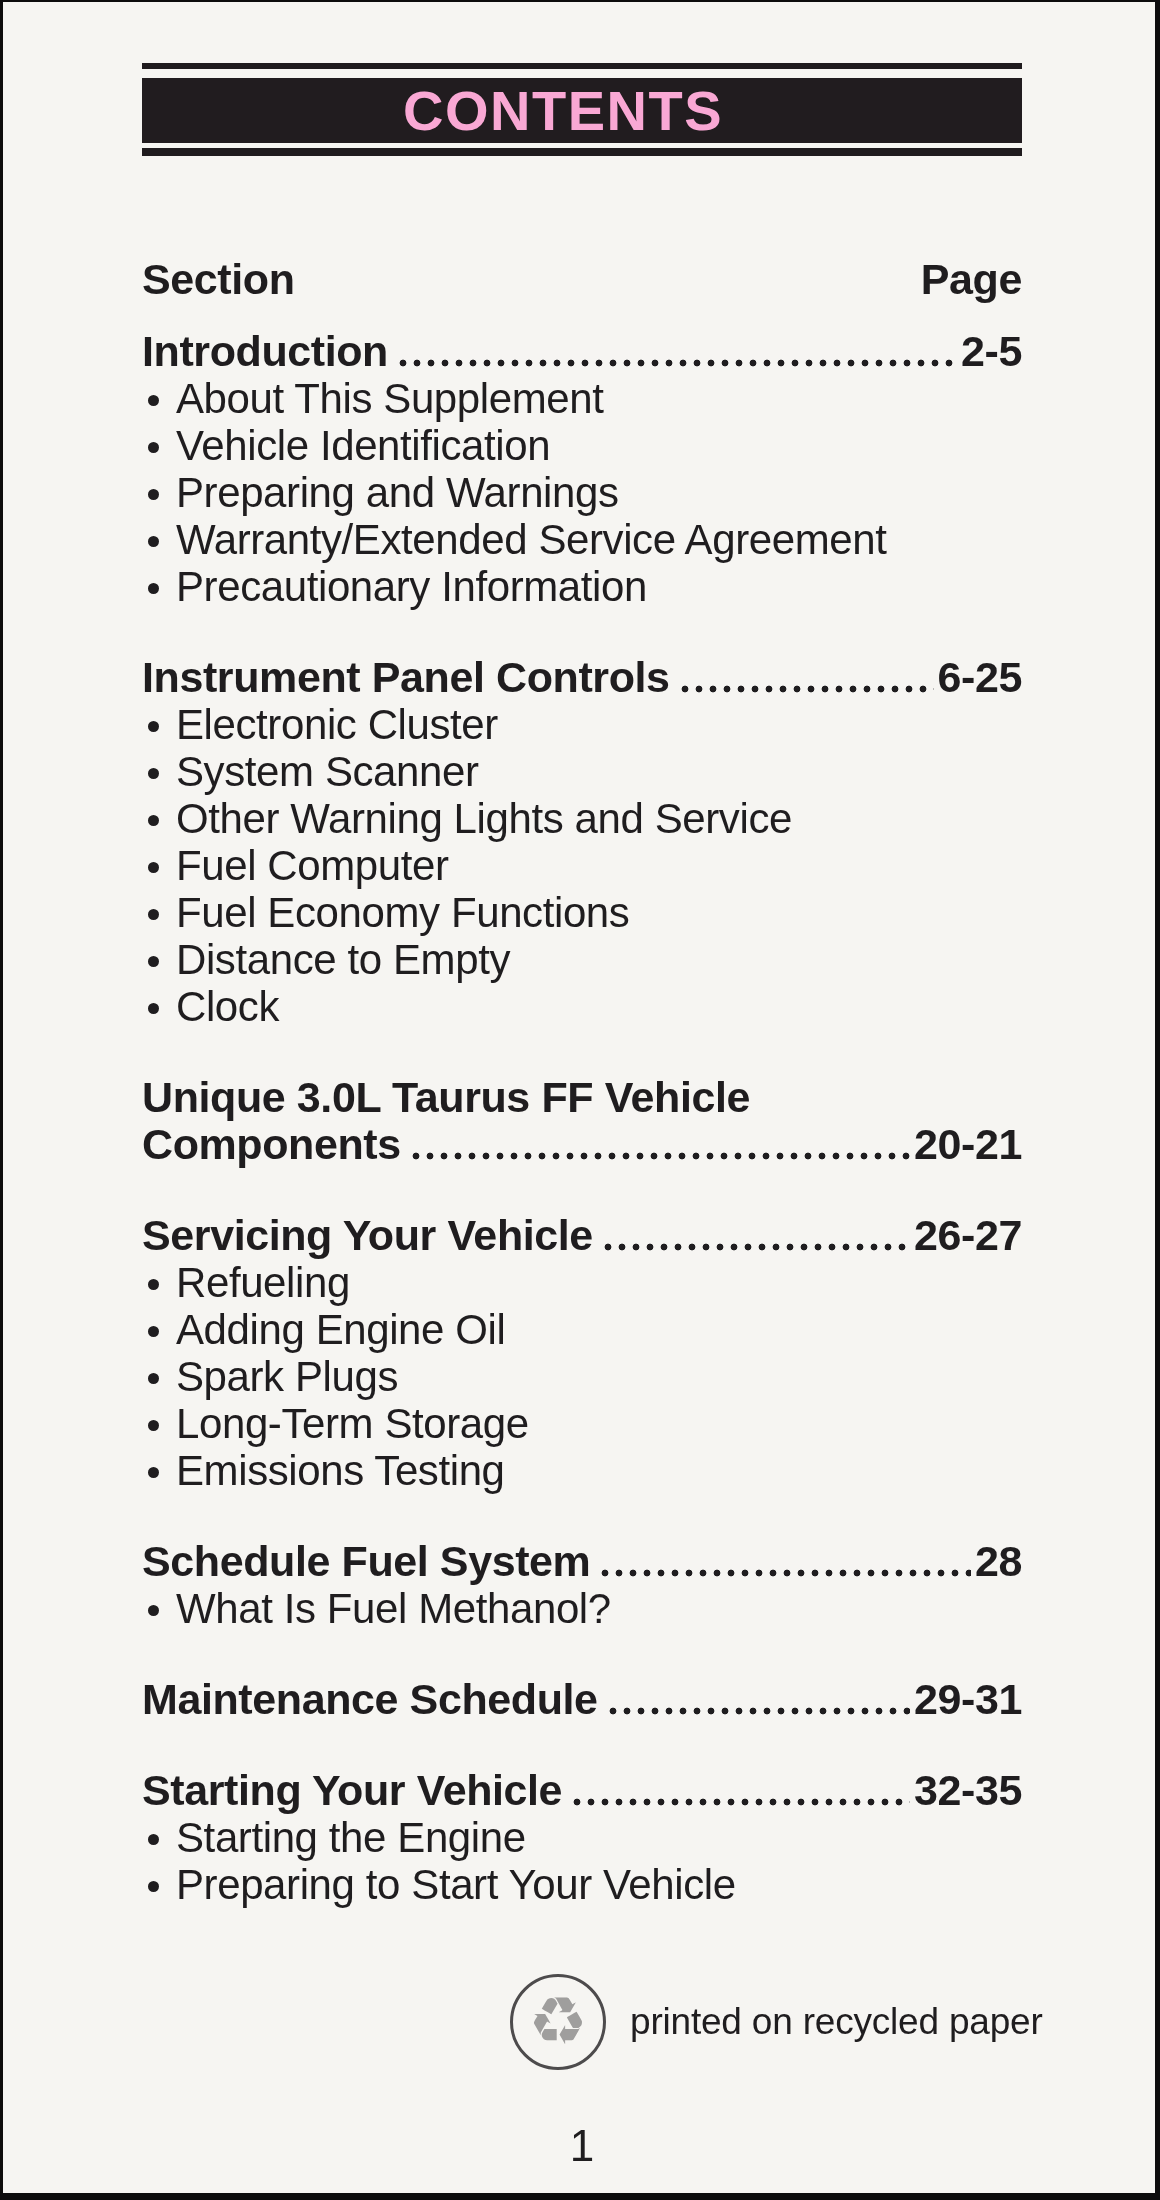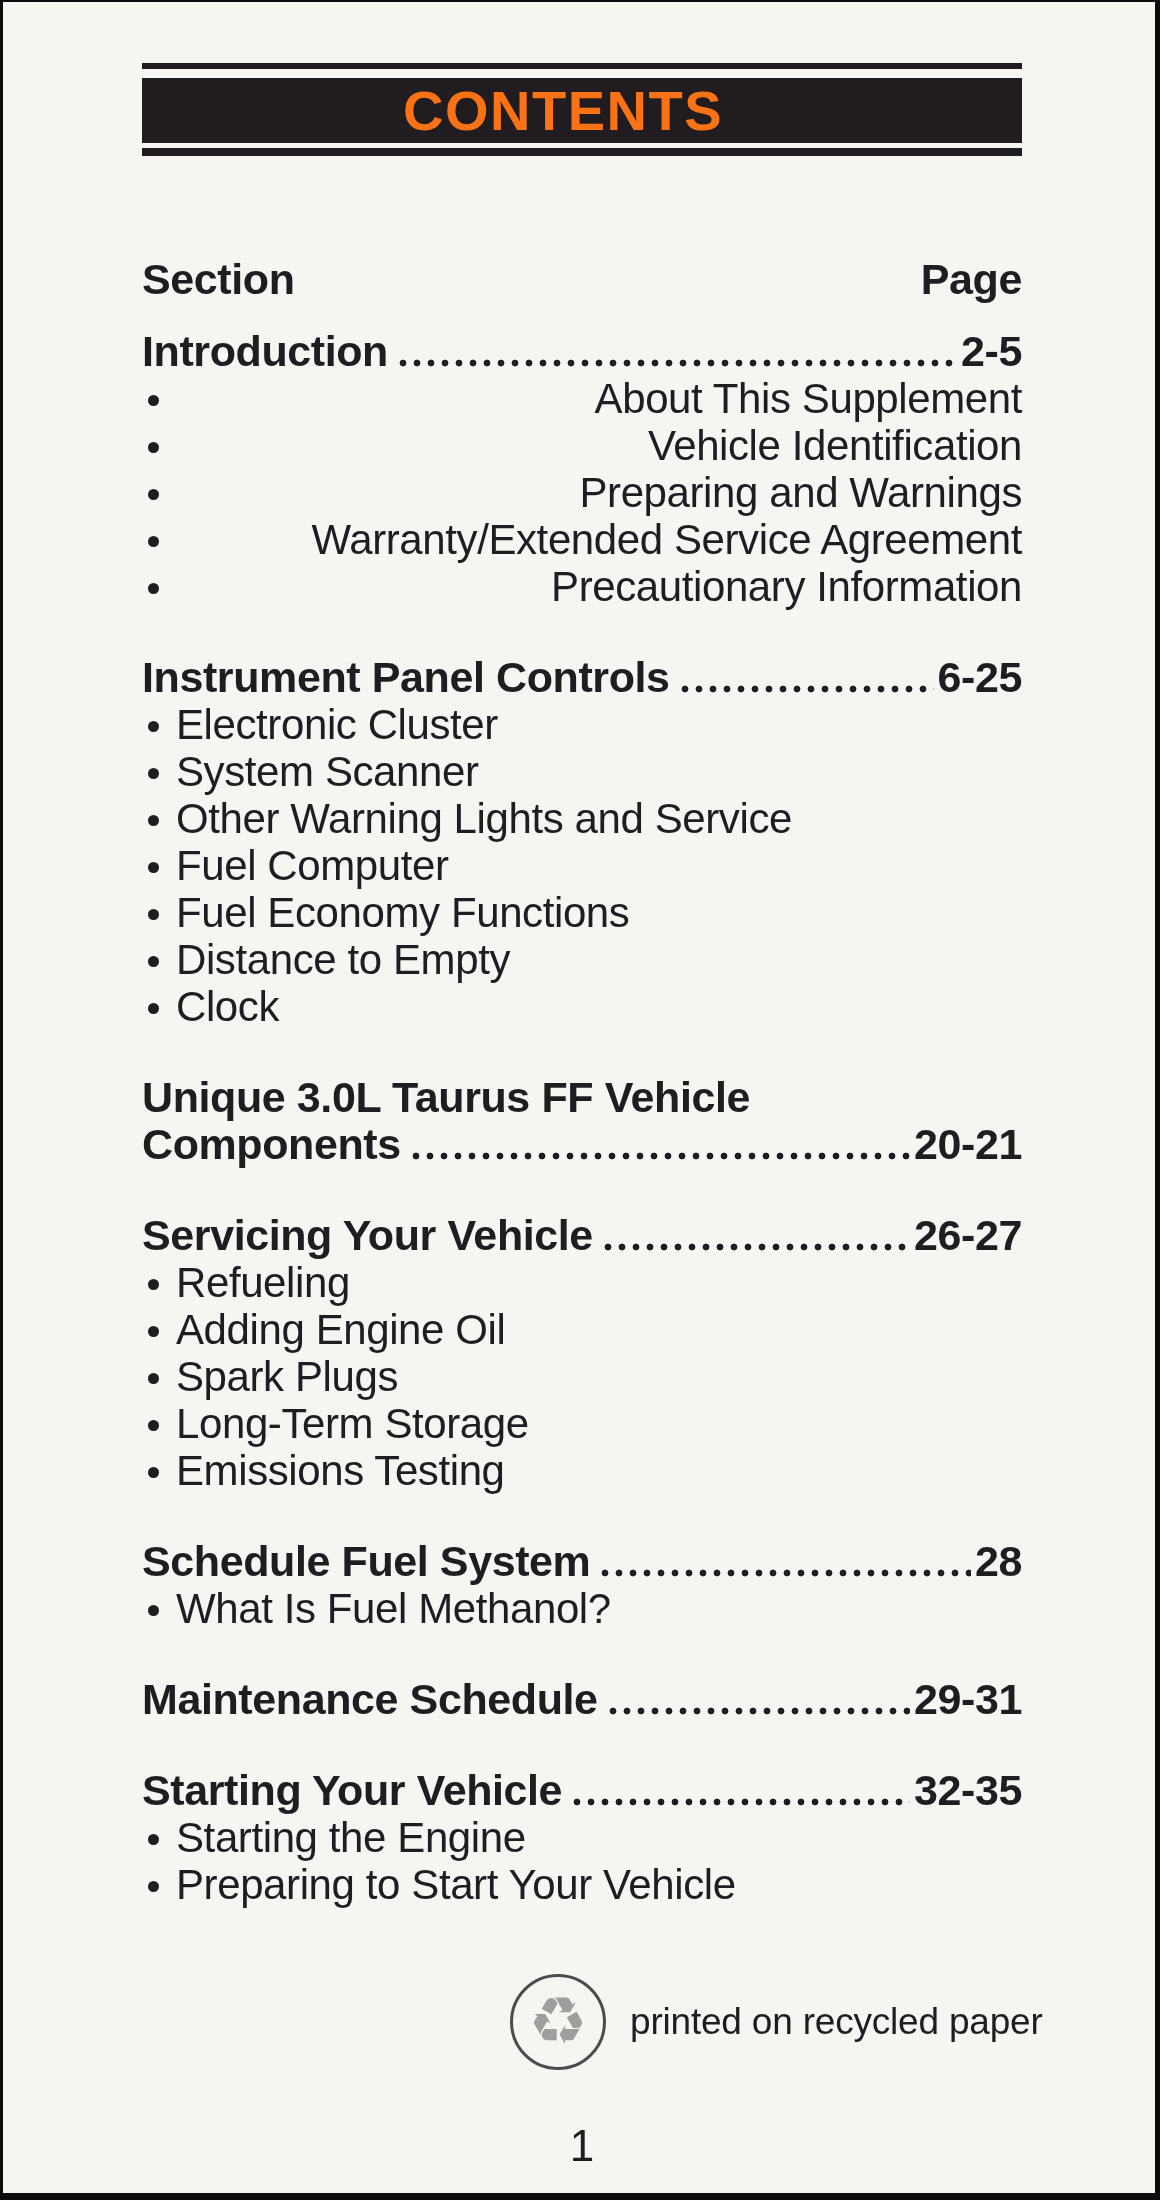--- a/index.html
+++ b/index.html
@@ -30,36 +30,36 @@
     margin-top: 9px;
     height: 65px;
     background: #211c1f;
     display: flex; align-items: center; justify-content: center;
     padding-right: 38px; box-sizing: border-box;
   }
   .bar h1 {
     margin: 0;
     font-size: 56px; font-weight: bold;
     letter-spacing: 1.5px;
-    color: #f97316;
+    color: #f9a8d4;
   }
   .rule-bottom { margin-top: 5px; height: 8px; background: #1f1b1e; }
 
   
   .col-heads {
     margin-top: 100px;
     display: flex; justify-content: space-between;
     font-size: 43px; font-weight: bold; line-height: 47px;
     letter-spacing: -0.4px;
   }
 
   
   .toc { margin-top: 25px; }
   .toc-sec { margin-top: 44px; }
-  .toc-sec:first-child { margin-top: 4px; text-align: right; }
+  .toc-sec:first-child { margin-top: 4px; }
   .row { display: flex; align-items: flex-end; }
   .t {
     flex: 0 0 auto;
     font-size: 43px; font-weight: bold; line-height: 47px;
     letter-spacing: -0.4px; white-space: nowrap;
   }
   .t.line1 { display: block; }
   .p {
     flex: 0 0 auto;
     font-size: 43px; font-weight: bold; line-height: 47px;

